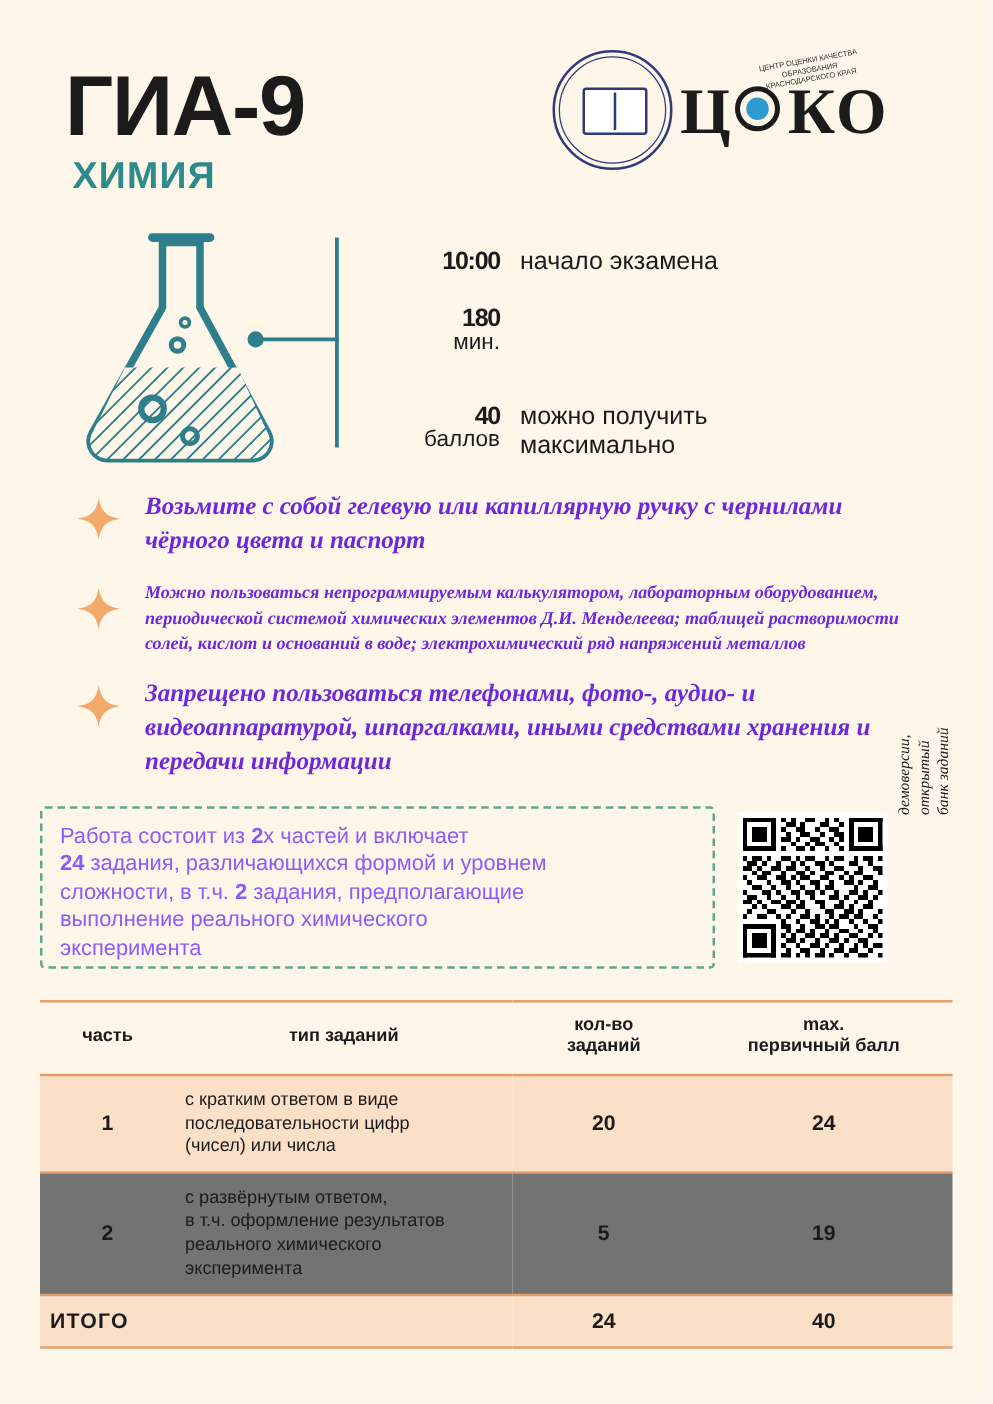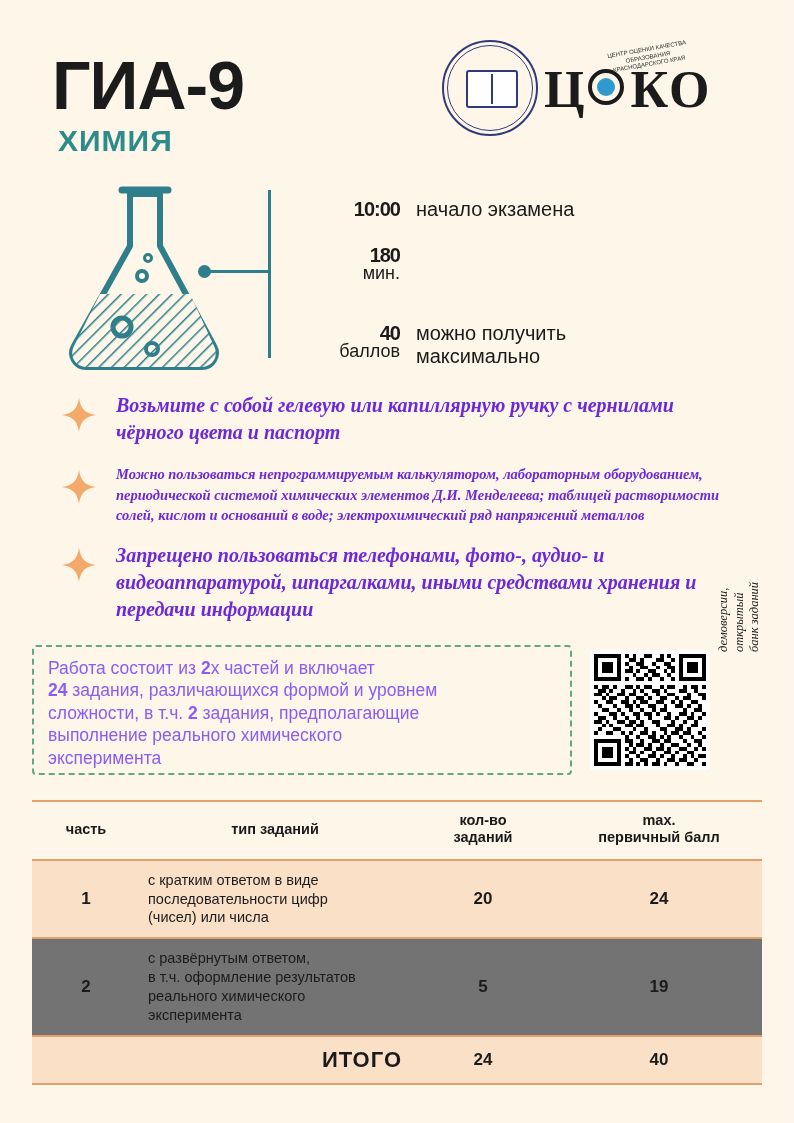--- a/index.html
+++ b/index.html
@@ -323,21 +323,21 @@
     color: #1b1b1b;
     border-bottom: 2px solid #e3a06a;
   }
   tbody tr.odd td { background: #fbe0c8; }
   tbody tr.even td { background: #737373; }
   tbody tr.total td { background: #fbe0c8; }
   td.c-part { text-align: center; font-weight: bold; font-size: 17px; width: 92px; }
   td.c-type { font-size: 14.5px; line-height: 1.3; }
   td.c-count { text-align: center; font-weight: bold; font-size: 17px; width: 130px; }
   td.c-score { text-align: center; font-weight: bold; font-size: 17px; width: 190px; }
-  td.c-total-label { text-align: right; font-weight: bold; font-size: 22px; letter-spacing: 1px; margin-left: 36px; }
+  td.c-total-label { text-align: left; font-weight: bold; font-size: 17px; letter-spacing: 1px; margin-left: 36px; }
   th.h-part { width: 92px; }
   th.h-count { width: 130px; }
   th.h-score { width: 190px; }
 </style>
 </head>
 <body>
 
 <div class="page">
 
   <div class="header">

